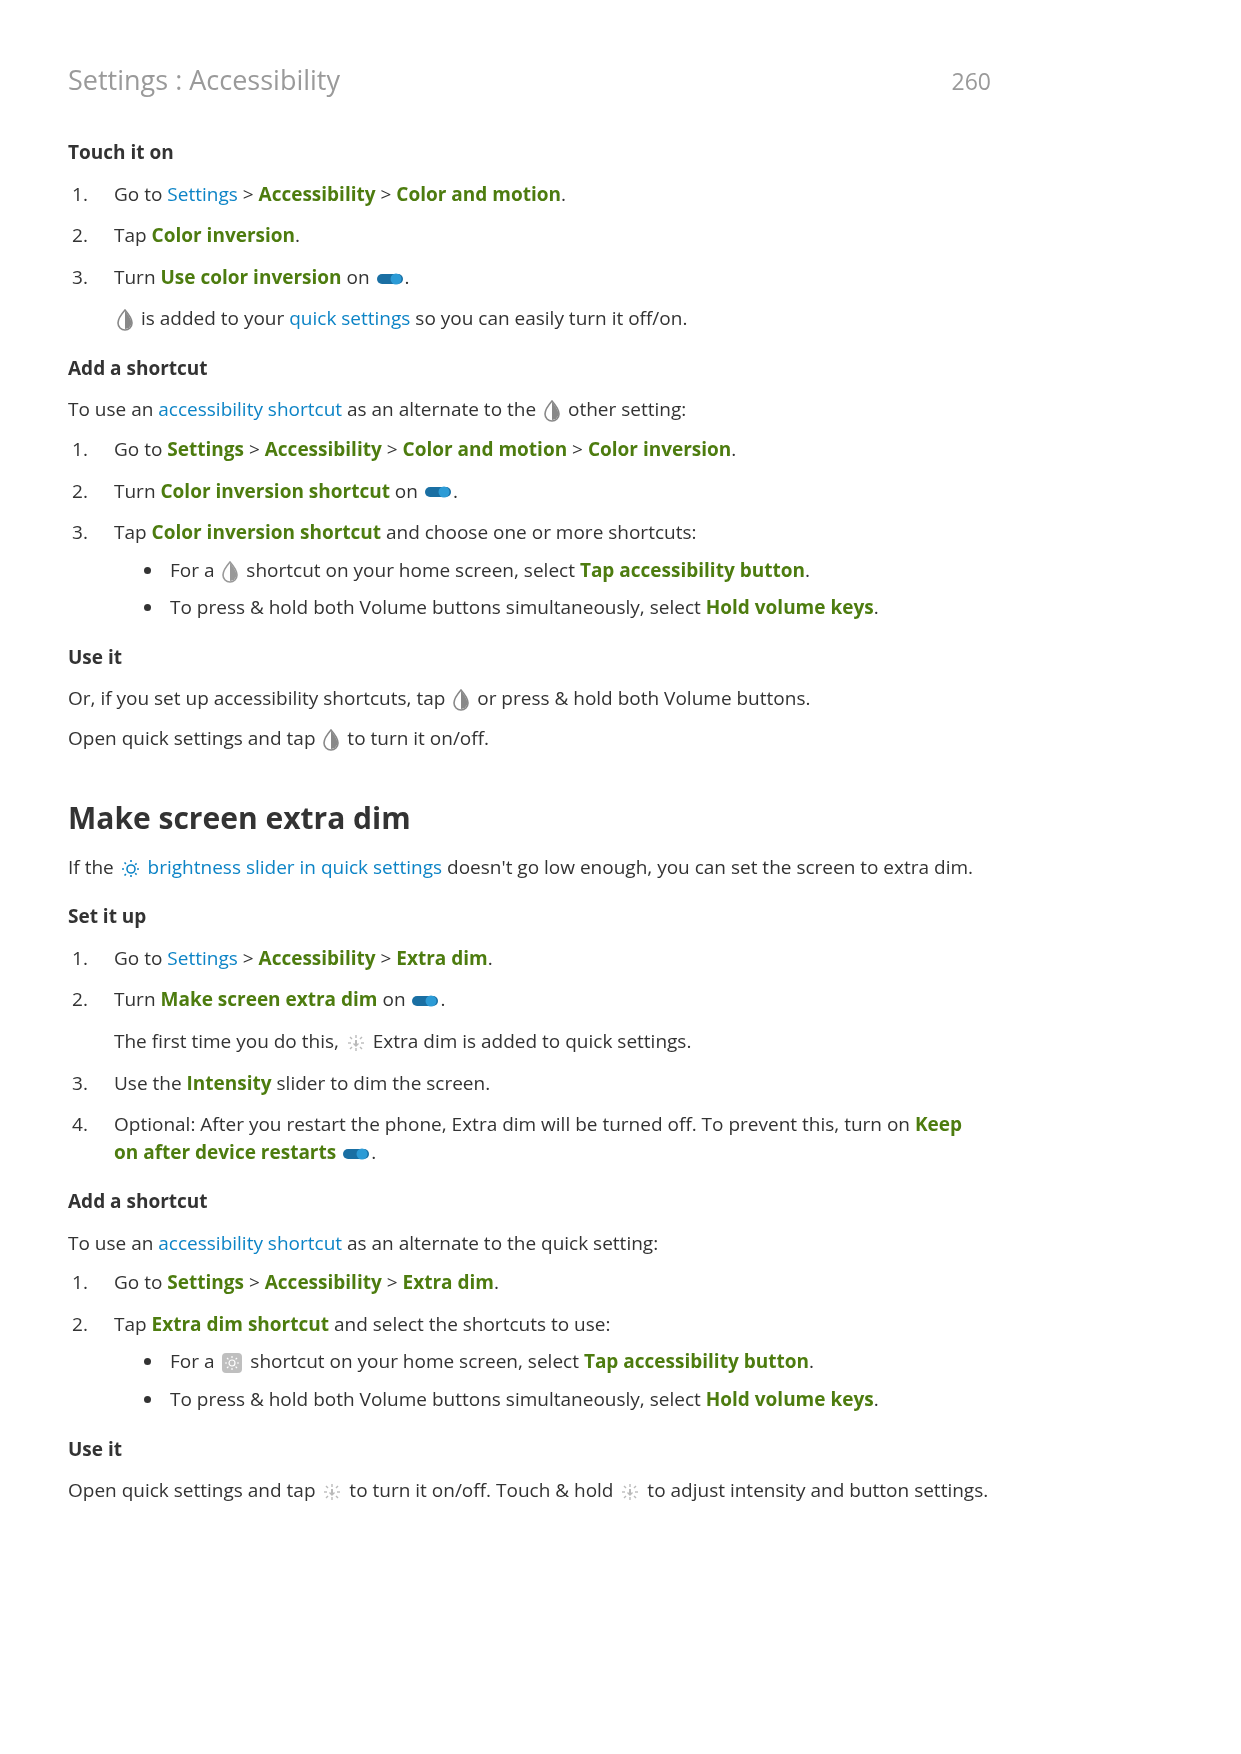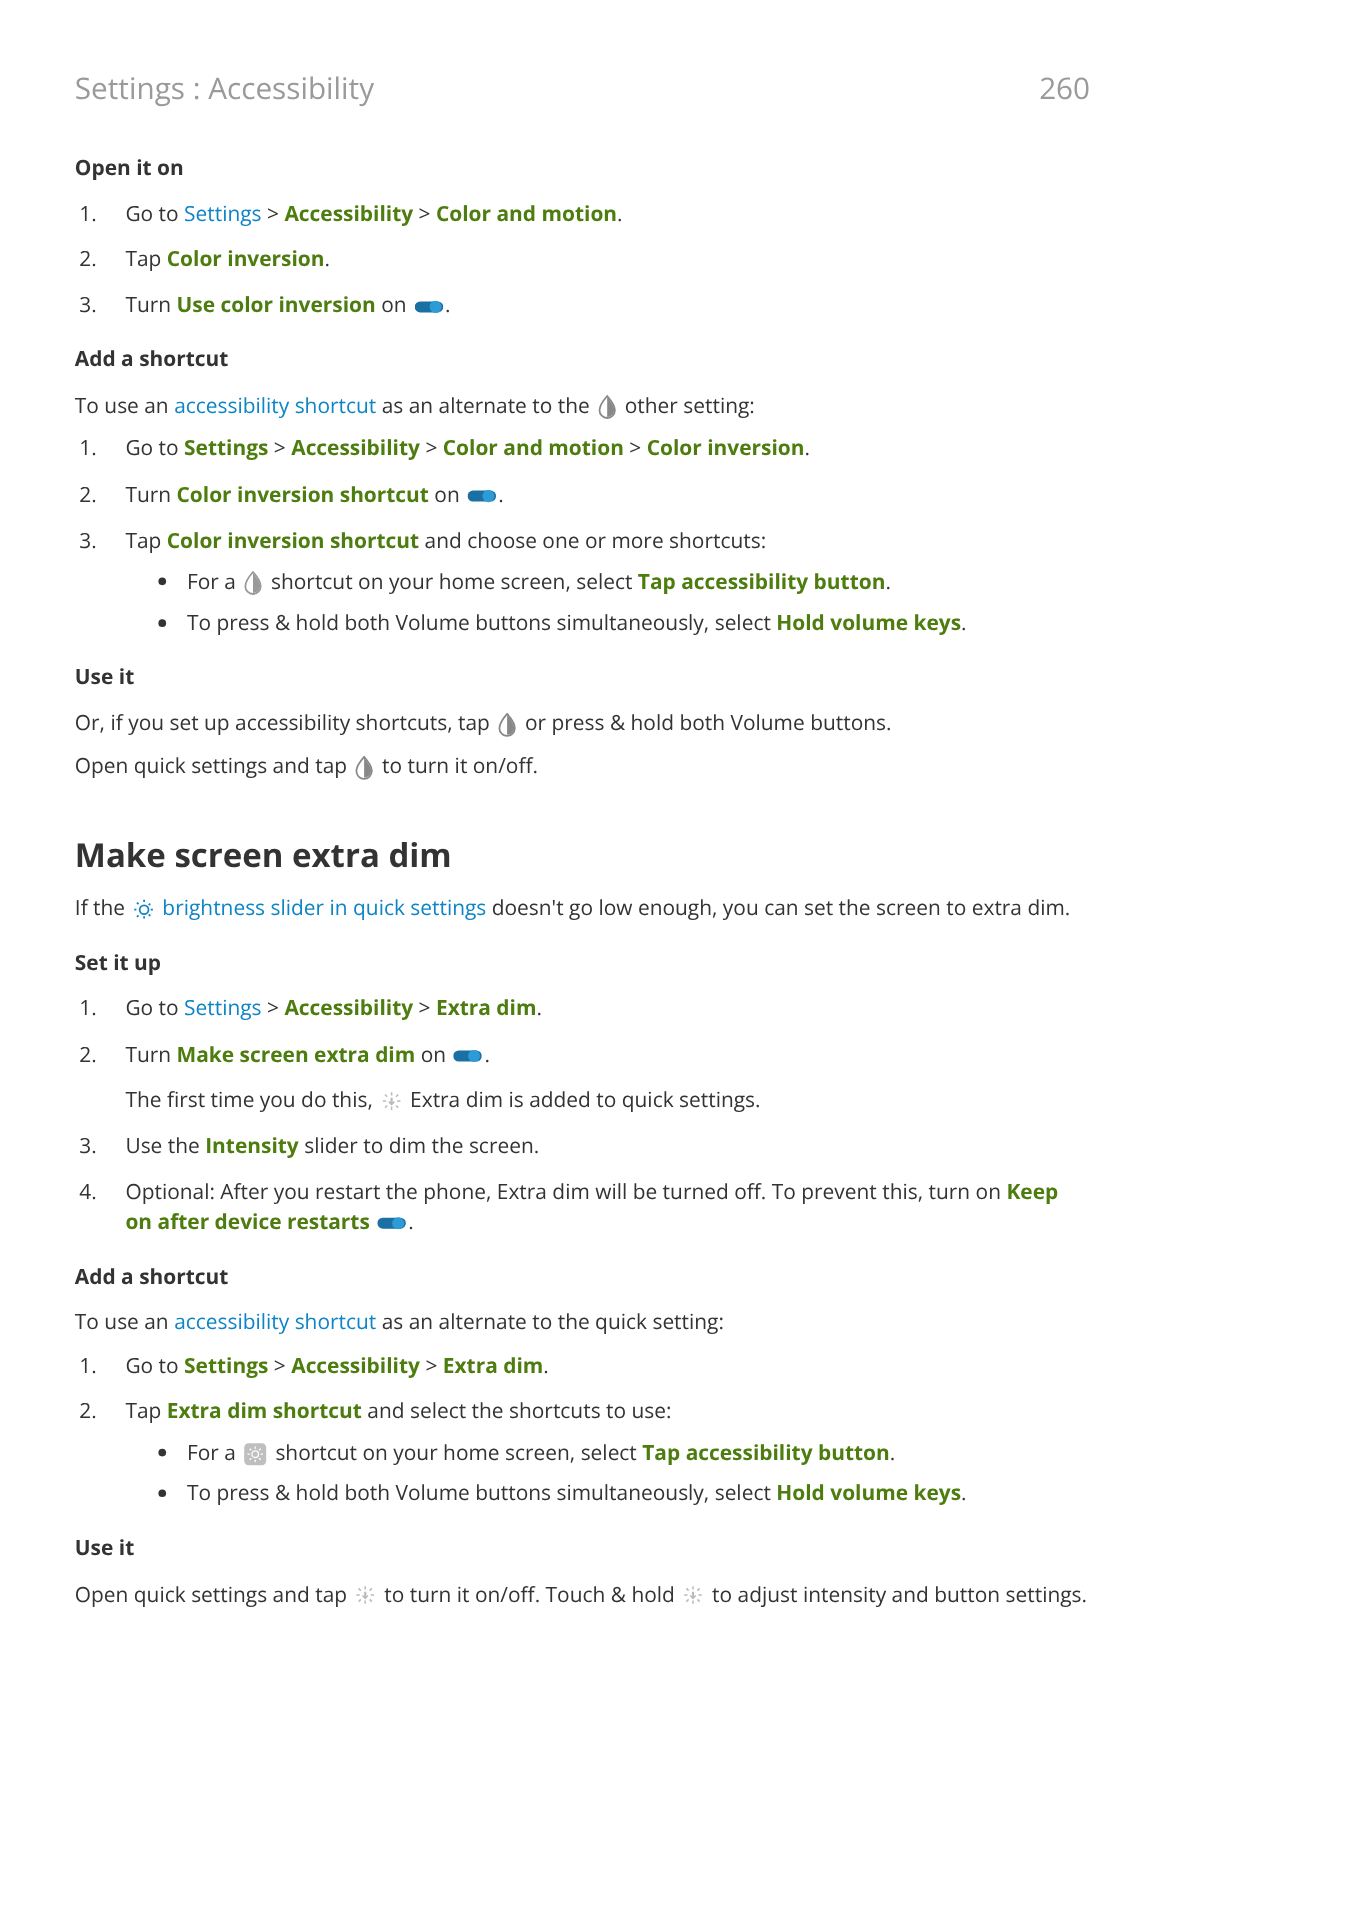--- a/index.html
+++ b/index.html
@@ -22,21 +22,21 @@
     justify-content: space-between;
     align-items: baseline;
     margin-bottom: 40px;
   }
   .header-title {
     font-size: 27px;
     color: #9a9a9a;
     font-weight: 400;
   }
   .header-page {
-    font-size: 27px;
+    font-size: 23px;
     color: #9a9a9a;
     font-weight: 400;
   }
   .section-bold {
     font-weight: 700;
     color: #333333;
     margin-top: 22px;
     margin-bottom: 14px;
   }
   ol {
@@ -108,34 +108,40 @@
 </head>
 <body>
 
 <div class="page">
 
   <div class="header">
     <div class="header-title">Settings : Accessibility</div>
     <div class="header-page">260</div>
   </div>
 
-  <div class="section-bold">Open it on</div>
+  <div class="section-bold">Touch it on</div>
 
   <ol class="custom">
     <li>
       <span>Go to </span><a class="link" href="#">Settings</a><span> &gt; </span><b>Accessibility</b><span> &gt; </span><b>Color and motion</b><span>.</span>
     </li>
     <li>
       <span>Tap </span><b>Color inversion</b><span>.</span>
     </li>
     <li>
       <span>Turn </span><b>Use color inversion</b><span> on </span><span class="icon"><svg width="26" height="14" viewBox="0 0 26 14">
             <rect x="0" y="2" width="26" height="10" rx="5" fill="#1a6fa3"></rect>
             <circle cx="19" cy="7" r="5.5" fill="#2c9bd6"></circle>
           </svg></span><span>.</span>
+      <div class="indent-block" style="margin-left:0; margin-top:14px;">
+        <span class="icon"><svg width="18" height="22" viewBox="0 0 18 22">
+              <path d="M9 1 C9 1 2 9 2 14 A7 7 0 0 0 16 14 C16 9 9 1 9 1 Z" fill="none" stroke="#888" stroke-width="1.6"></path>
+              <path d="M9 2 L9 20 A6.5 6.5 0 0 0 15.5 14 C15.5 9.5 9 2 9 2 Z" fill="#888"></path>
+            </svg></span><span> is added to your </span><a class="link" href="#">quick settings</a><span> so you can easily turn it off/on.</span>
+      </div>
     </li>
   </ol>
 
   <div class="section-bold">Add a shortcut</div>
 
   <p>
     <span>To use an </span><a class="link" href="#">accessibility shortcut</a><span> as an alternate to the </span><span class="icon"><svg width="18" height="22" viewBox="0 0 18 22">
           <path d="M9 1 C9 1 2 9 2 14 A7 7 0 0 0 16 14 C16 9 9 1 9 1 Z" fill="none" stroke="#888" stroke-width="1.6"></path>
           <path d="M9 2 L9 20 A6.5 6.5 0 0 0 15.5 14 C15.5 9.5 9 2 9 2 Z" fill="#888"></path>
         </svg></span><span> other setting:</span>

